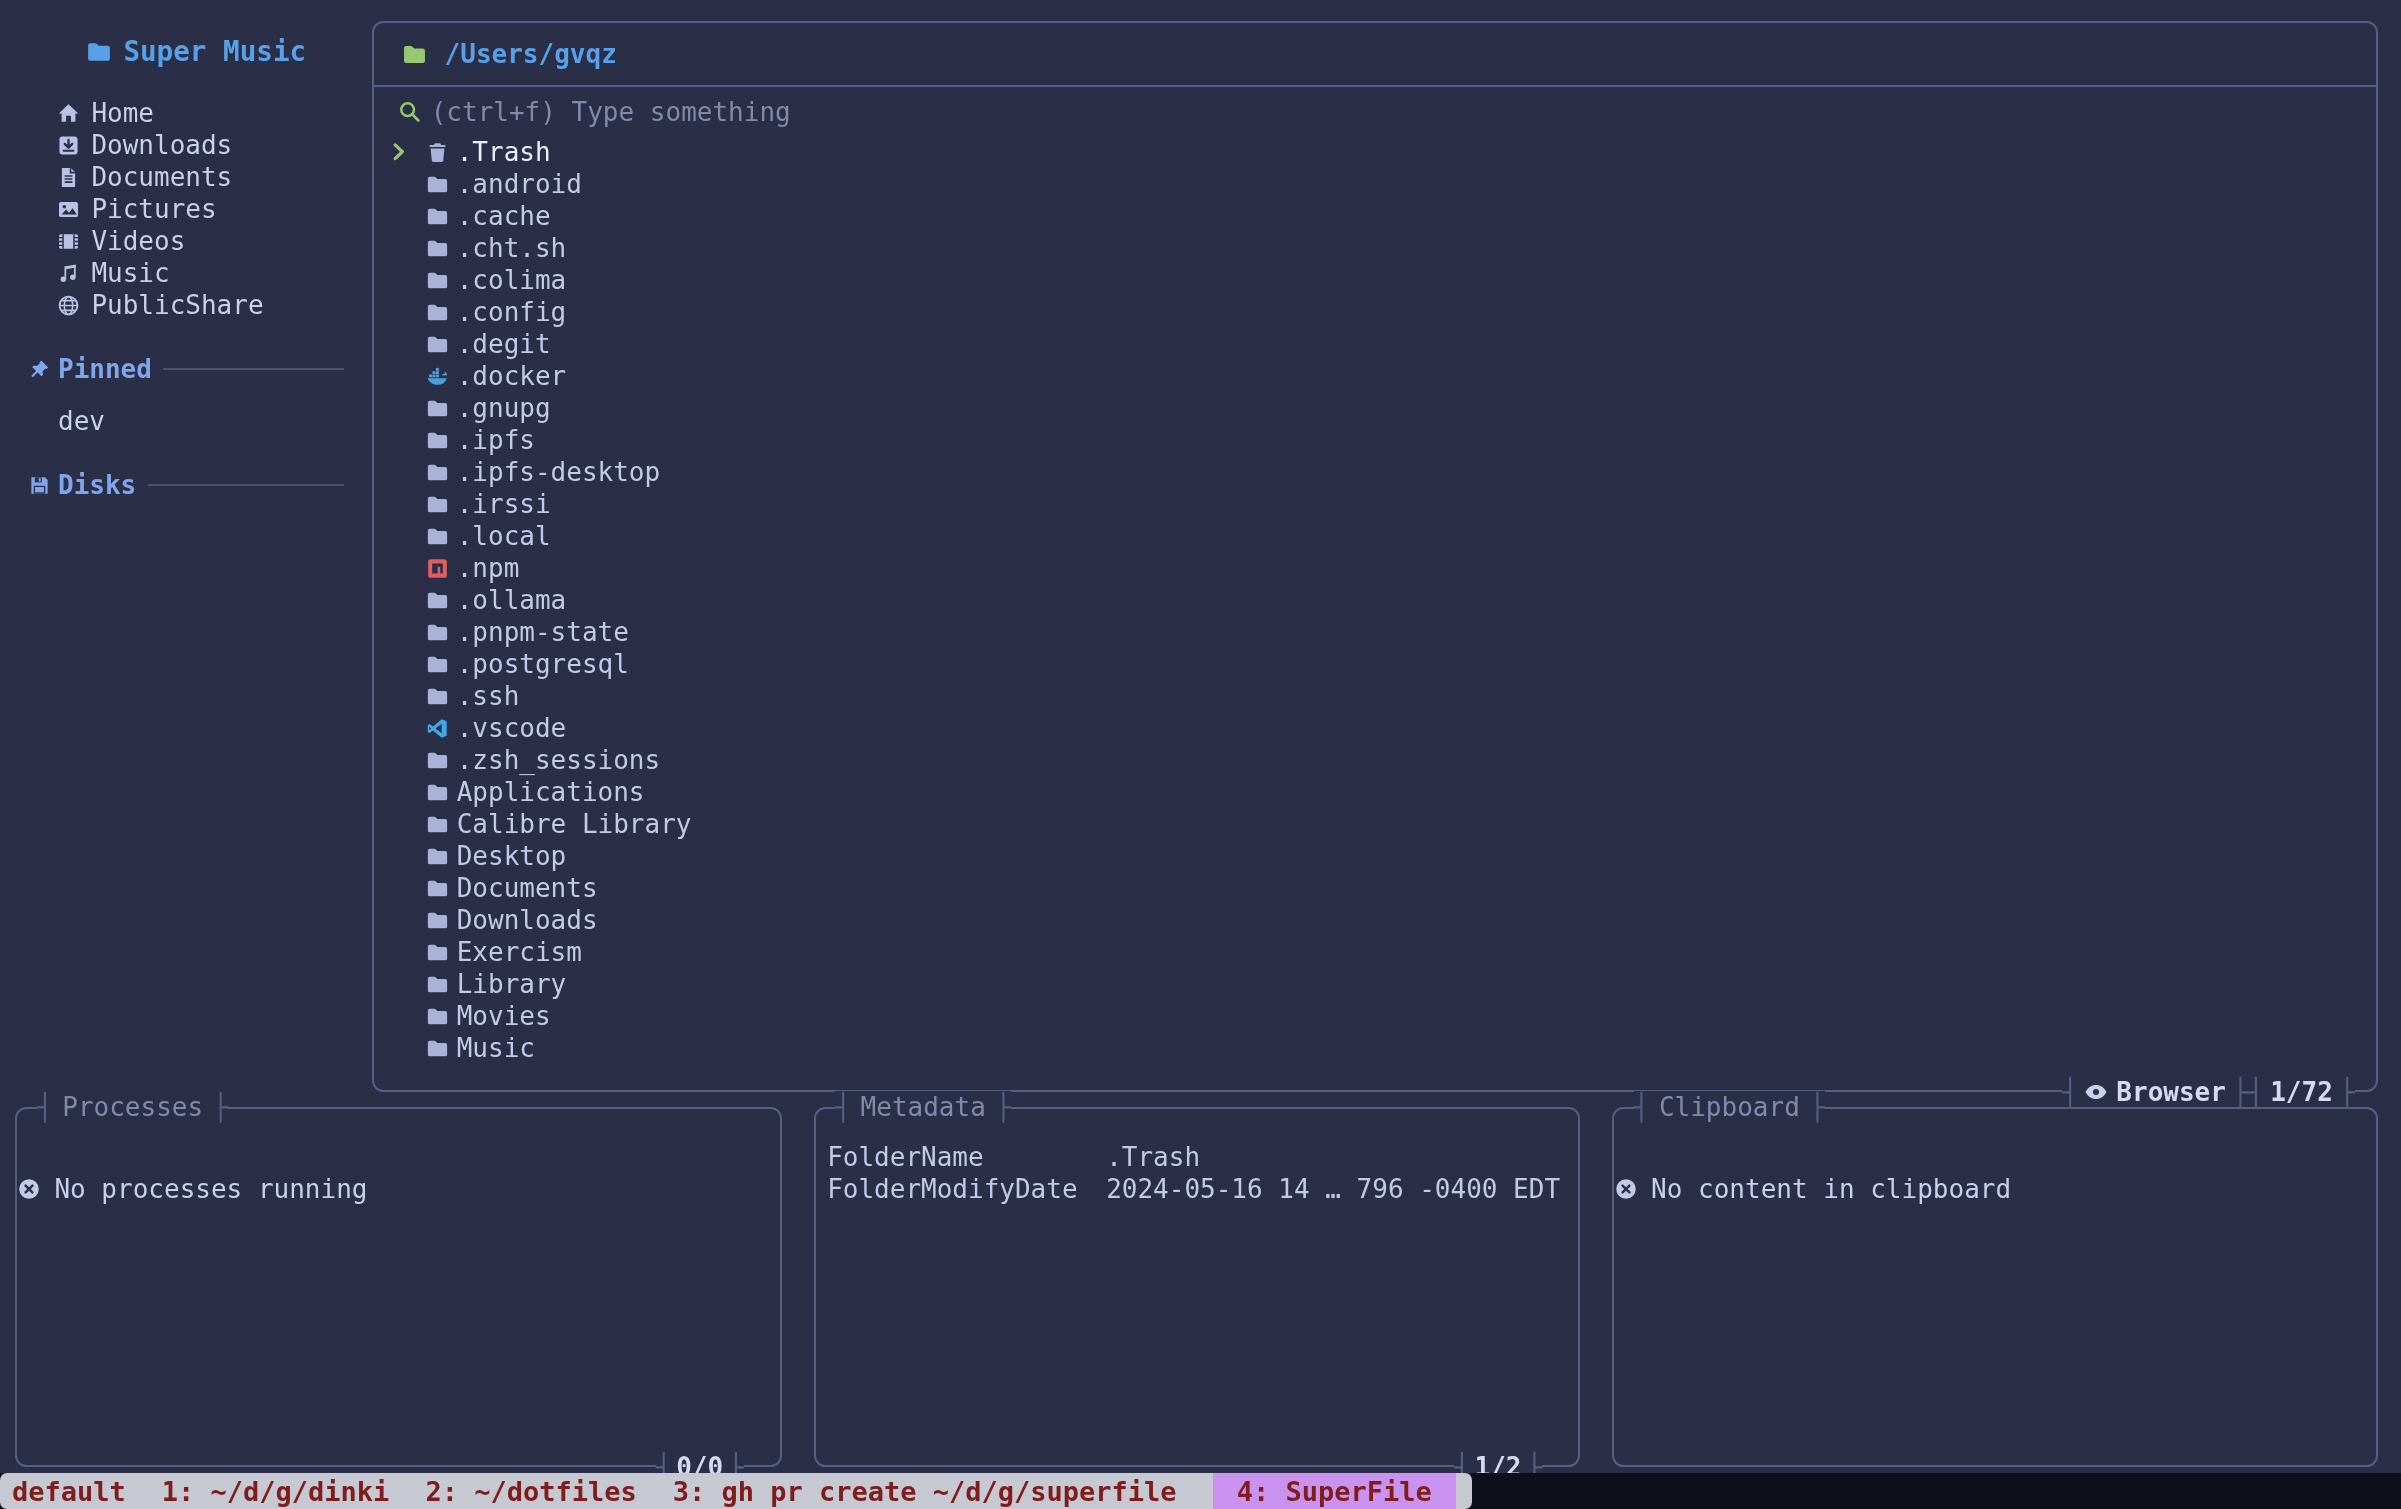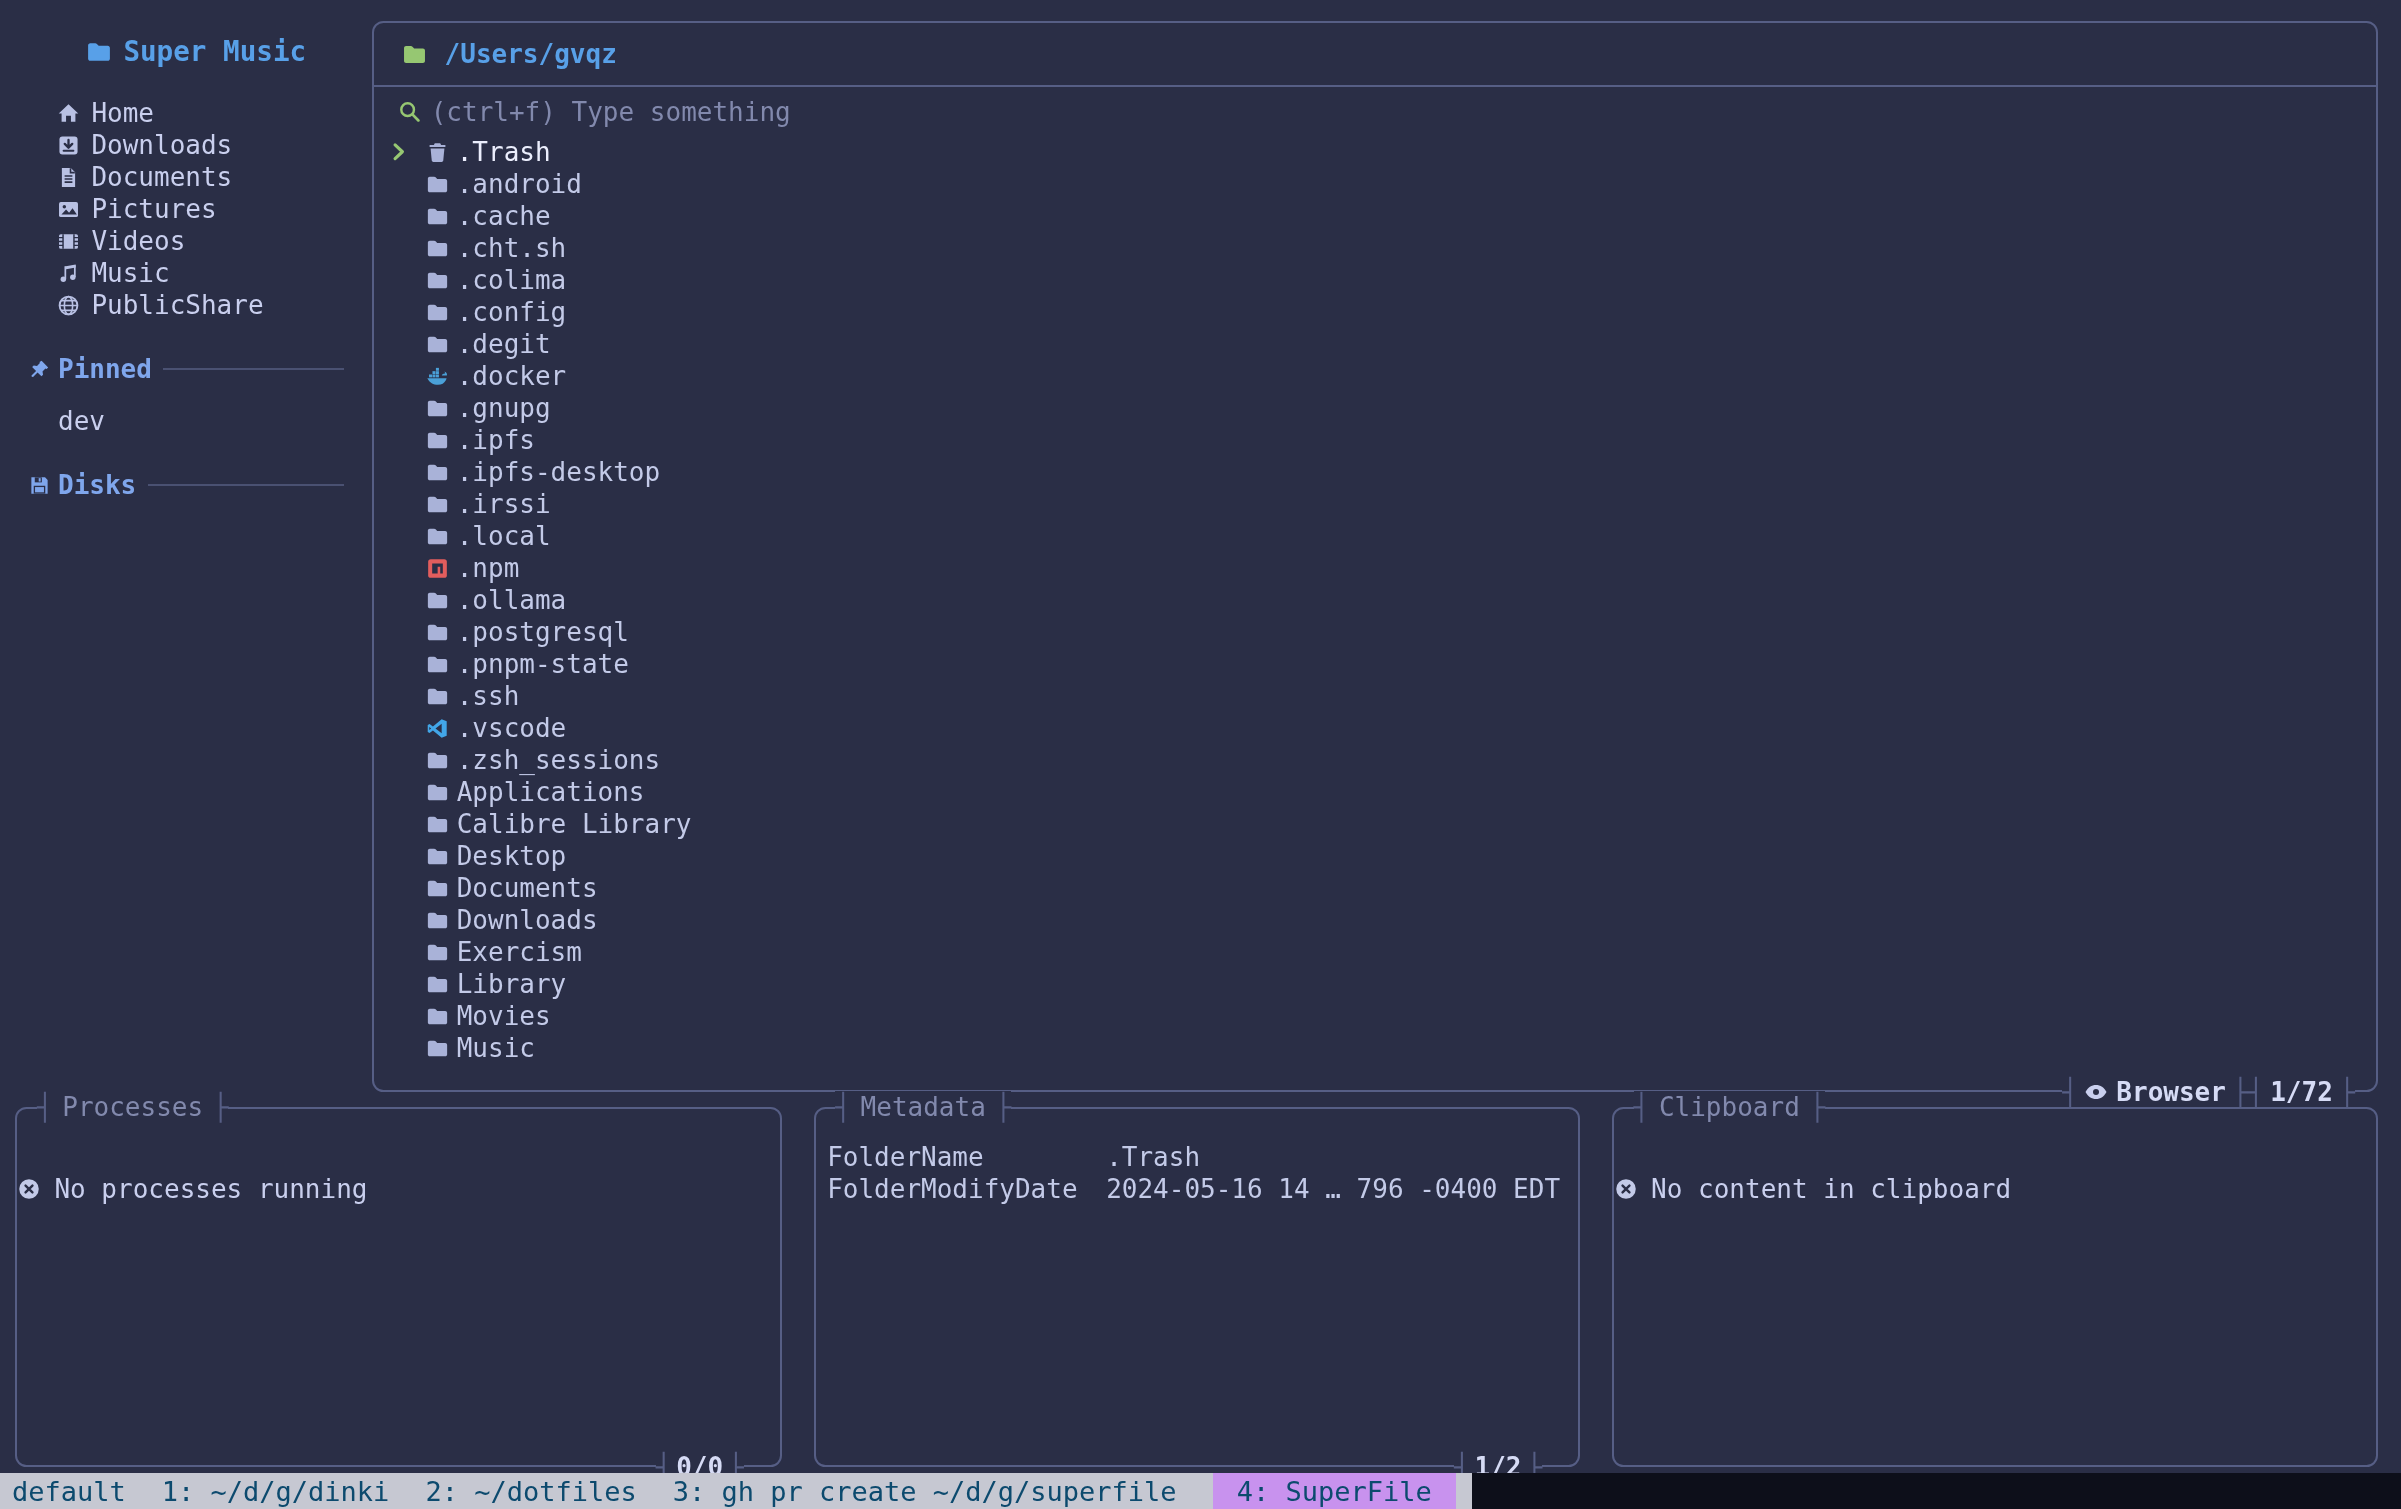--- a/index.html
+++ b/index.html
@@ -65,21 +65,21 @@
   .panel-counter .counter-text{padding:0 4.9px;}
   .empty-row{display:flex;align-items:center;margin-top:65px;color:#c9cfee;}
   .empty-row .icon{width:24px;height:24px;margin-right:13px;color:#c3cae8;}
   .meta-rows{padding-top:32px;}
   .meta-row{display:flex;height:32px;align-items:center;padding-left:11.4px;}
   .meta-label{width:279px;flex:0 0 auto;}
   .meta-value{white-space:nowrap;}
 
   
   .statusbar{position:absolute;left:0;top:1473px;width:2401px;height:36px;background:#0d0f1a;display:flex;font-size:27px;}
-  .statusbar-light{display:flex;align-items:stretch;background:#c6c8d2;color:#0c4a6e;font-weight:normal;}
+  .statusbar-light{display:flex;align-items:stretch;background:#c6c8d2;color:#7f1d1d;font-weight:bold;border-radius:7px;}
   .tmux-session{display:flex;align-items:center;padding-left:12px;margin-right:36px;}
   .tmux-windows{display:flex;align-items:stretch;}
   .tmux-window{display:flex;align-items:center;margin-right:36px;white-space:pre;}
   .tmux-window.active{background:#c892ee;margin-right:16px;padding:0 24px;}
 </style>
 </head>
 <body>
 
 <div class="app">
 
@@ -363,30 +363,30 @@
           </span>
           <span class="file-name">.ollama</span>
         </div>
         <div class="file-row">
           <span class="gutter"></span>
           <span class="icon file-icon icon-folder">
             <svg viewBox="0 0 16 16">
               <path d="M1.3 3.9c0-.7.6-1.3 1.3-1.3h3.1c.4 0 .7.1 1 .4l1.1 1.2h5.6c.7 0 1.3.6 1.3 1.3v6.6c0 .7-.6 1.3-1.3 1.3H2.6c-.7 0-1.3-.6-1.3-1.3z" fill="currentColor"></path>
             </svg>
           </span>
+          <span class="file-name">.pnpm-state</span>
+        </div>
+        <div class="file-row">
+          <span class="gutter"></span>
+          <span class="icon file-icon icon-folder">
+            <svg viewBox="0 0 16 16">
+              <path d="M1.3 3.9c0-.7.6-1.3 1.3-1.3h3.1c.4 0 .7.1 1 .4l1.1 1.2h5.6c.7 0 1.3.6 1.3 1.3v6.6c0 .7-.6 1.3-1.3 1.3H2.6c-.7 0-1.3-.6-1.3-1.3z" fill="currentColor"></path>
+            </svg>
+          </span>
           <span class="file-name">.postgresql</span>
-        </div>
-        <div class="file-row">
-          <span class="gutter"></span>
-          <span class="icon file-icon icon-folder">
-            <svg viewBox="0 0 16 16">
-              <path d="M1.3 3.9c0-.7.6-1.3 1.3-1.3h3.1c.4 0 .7.1 1 .4l1.1 1.2h5.6c.7 0 1.3.6 1.3 1.3v6.6c0 .7-.6 1.3-1.3 1.3H2.6c-.7 0-1.3-.6-1.3-1.3z" fill="currentColor"></path>
-            </svg>
-          </span>
-          <span class="file-name">.pnpm-state</span>
         </div>
         <div class="file-row">
           <span class="gutter"></span>
           <span class="icon file-icon icon-folder">
             <svg viewBox="0 0 16 16">
               <path d="M1.3 3.9c0-.7.6-1.3 1.3-1.3h3.1c.4 0 .7.1 1 .4l1.1 1.2h5.6c.7 0 1.3.6 1.3 1.3v6.6c0 .7-.6 1.3-1.3 1.3H2.6c-.7 0-1.3-.6-1.3-1.3z" fill="currentColor"></path>
             </svg>
           </span>
           <span class="file-name">.ssh</span>
         </div>

